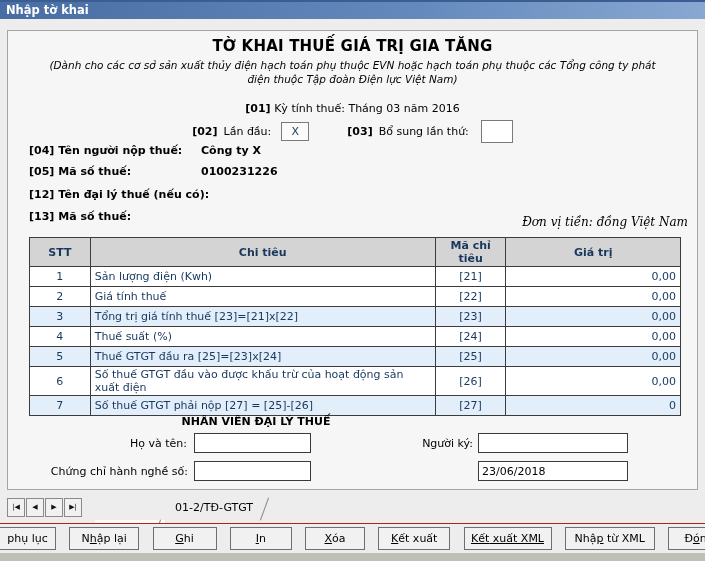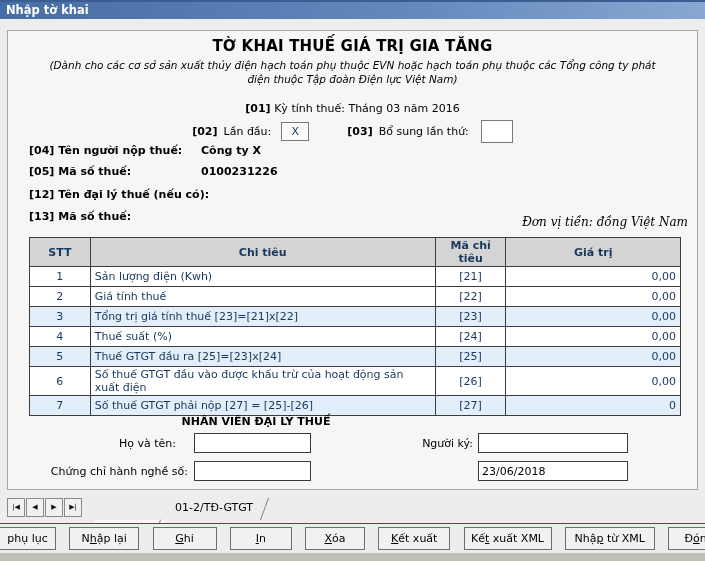--- a/index.html
+++ b/index.html
@@ -62,21 +62,21 @@
     border-top:1px solid #b91c1c;display:flex;align-items:center;
     justify-content:space-between;padding:0 3px;box-sizing:border-box;}
   .tb-btn{height:23px;border:1px solid #6e6e6e;background:#F1F1F1;font-family:inherit;
     font-size:11px;color:#000;white-space:nowrap;overflow:hidden;padding:0 2px;}
   .tb-btn:nth-of-type(1){width:57px;margin-left:-4px;}
   .tb-btn:nth-of-type(2){width:70px;}
   .tb-btn:nth-of-type(3){width:64px;}
   .tb-btn:nth-of-type(4){width:62px;}
   .tb-btn:nth-of-type(5){width:60px;}
   .tb-btn:nth-of-type(6){width:72px;}
-  .tb-btn:nth-of-type(7){width:88px;}
+  .tb-btn:nth-of-type(7){width:88px;text-decoration:underline;}
   .tb-btn:nth-of-type(8){width:90px;}
   .tb-btn:nth-of-type(9){width:62px;}
   .bottom-strip{position:absolute;bottom:0;left:0;right:0;height:8px;background:#BFBFB8;}
 </style>
 </head>
 <body>
 
 <div class="window">
 
   <div class="titlebar">
@@ -185,21 +185,21 @@
             <td class="c-stt">7</td>
             <td class="c-name">Số thuế GTGT phải nộp [27] = [25]-[26]</td>
             <td class="c-code">[27]</td>
             <td class="c-val">0</td>
           </tr>
         </tbody>
     </table>
 
     <div class="agent-title">NHÂN VIÊN ĐẠI LÝ THUẾ</div>
 
-    <div class="fld-label" style="top:406px;left:8px;width:160px">Họ và tên:</div>
+    <div class="fld-label" style="top:406px;left:19px;width:160px">Họ và tên:</div>
     <input class="fld-input" style="top: 402px; left: 186px; width: 117px;" value="">
 
     <div class="fld-label" style="top:434px;left:20px;width:160px">Chứng chỉ hành nghề số:</div>
     <input class="fld-input" style="top: 430px; left: 186px; width: 117px;" value="">
 
     <div class="fld-label" style="top:406px;left:340px;width:125px">Người ký:</div>
     <input class="fld-input" style="top: 402px; left: 470px; width: 150px;" value="">
 
     <input class="fld-input" style="top: 430px; left: 470px; width: 150px;" value="23/06/2018">
 

